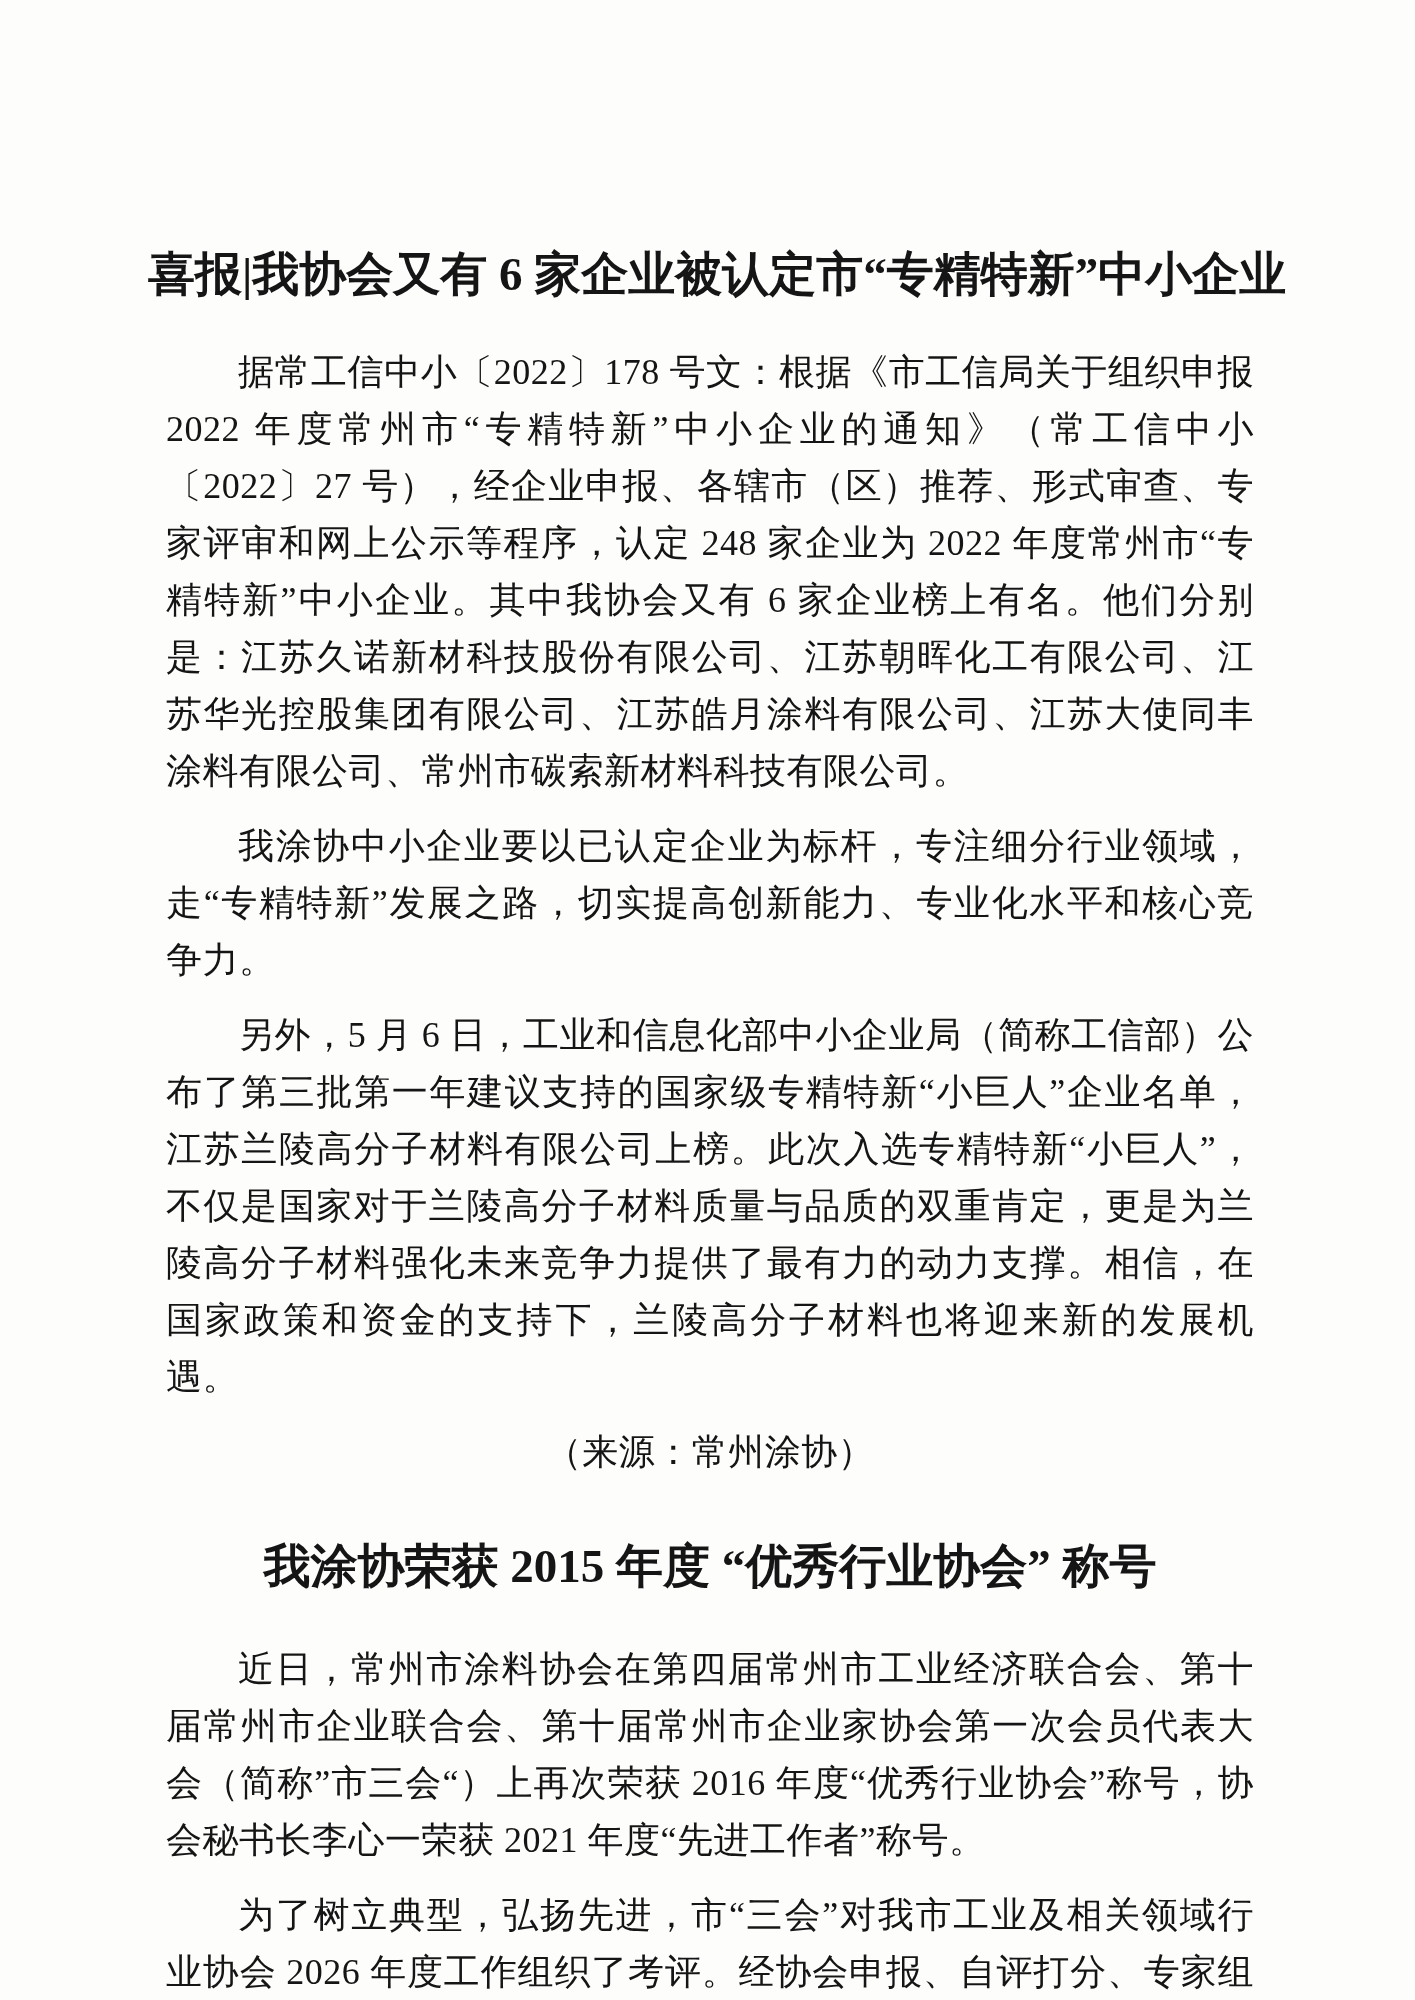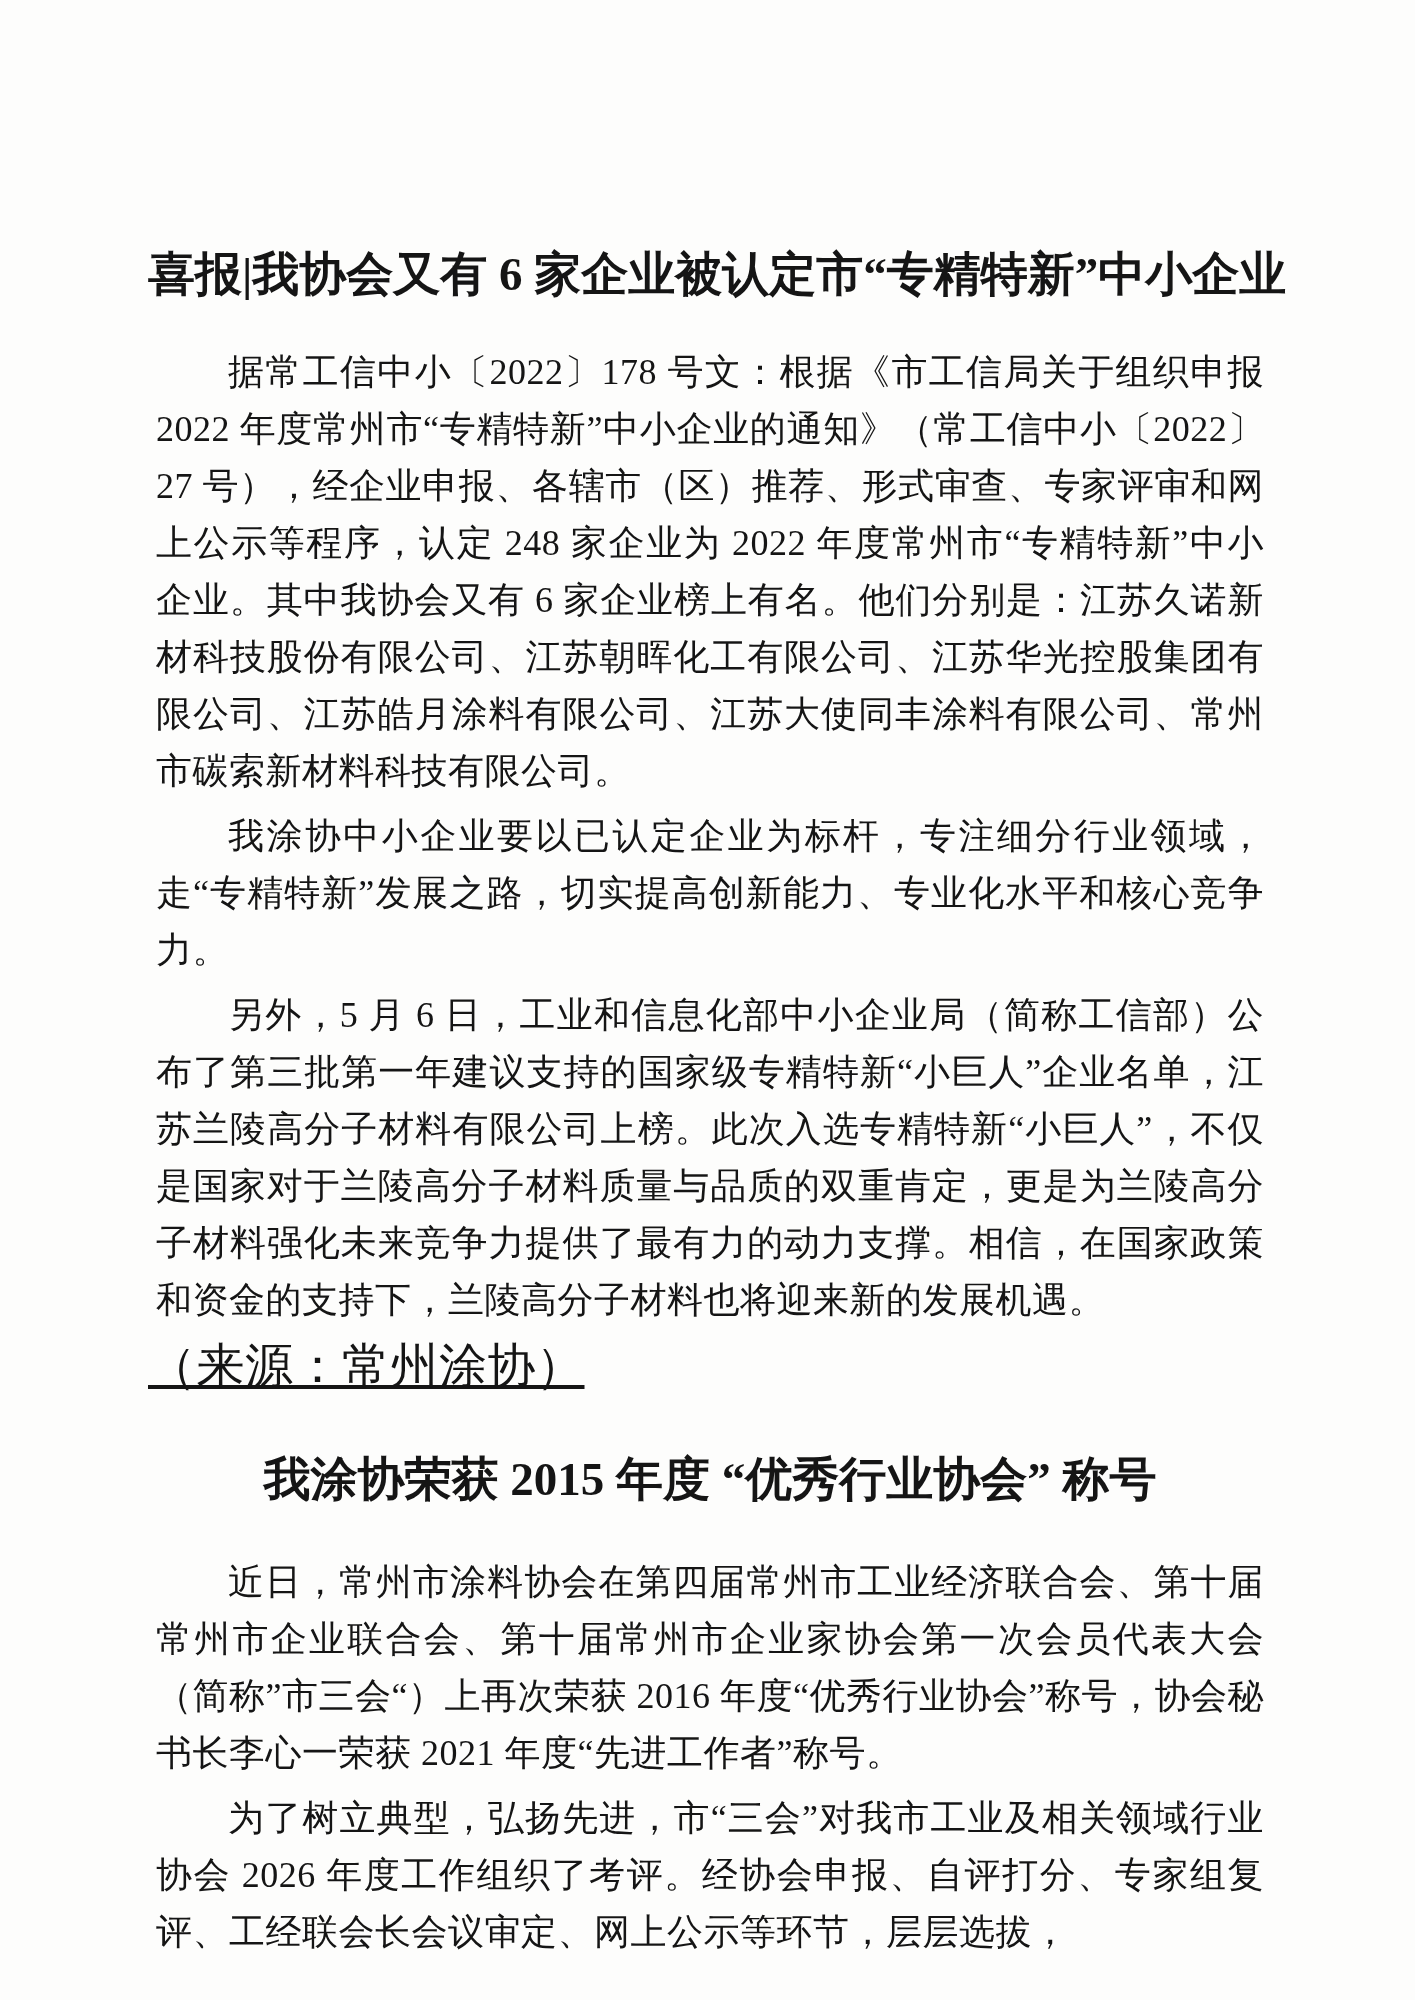--- a/index.html
+++ b/index.html
@@ -24,35 +24,34 @@
     font-weight: 700;
     text-align: center;
     margin: 0 0 38px 0;
     white-space: nowrap;
   }
   .article-title.second {
     margin-top: 54px;
     margin-bottom: 42px;
   }
   .body-para {
-    margin: 8px;
+    margin: 18px;
     font-size: 36px;
     line-height: 57px;
     text-align: justify;
     text-justify: inter-ideograph;
     text-indent: 2em;
     letter-spacing: 0.5px;
   }
   .source-line {
     margin: 0;
-    font-size: 48px;
+    font-size: 36px;
     line-height: 57px;
-    text-align: left;
+    text-align: center;
     letter-spacing: 0.5px;
-    text-decoration: underline;
   }
   .page-number {
     margin-top: 56px;
     font-size: 36px;
     line-height: 40px;
     text-align: center;
     letter-spacing: 1px;
   }
 </style>
 </head>

